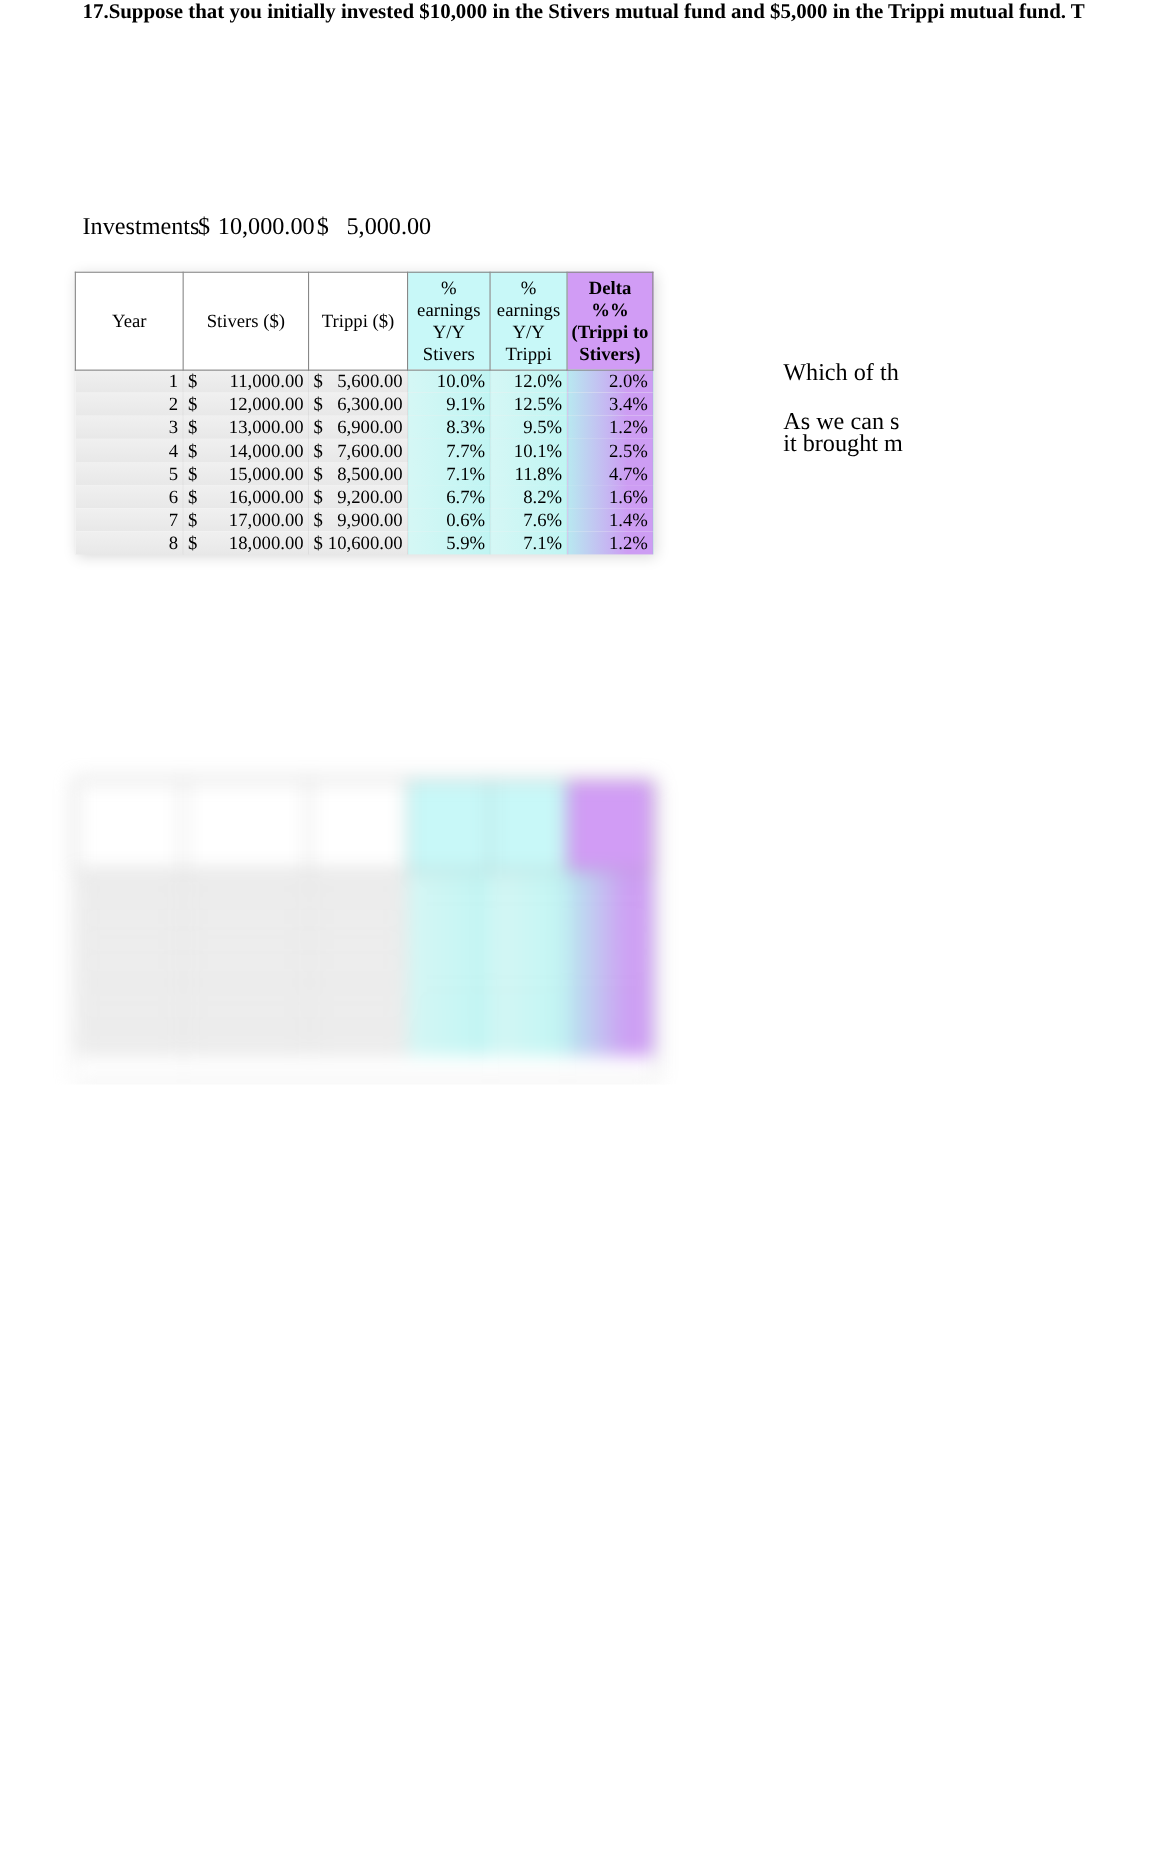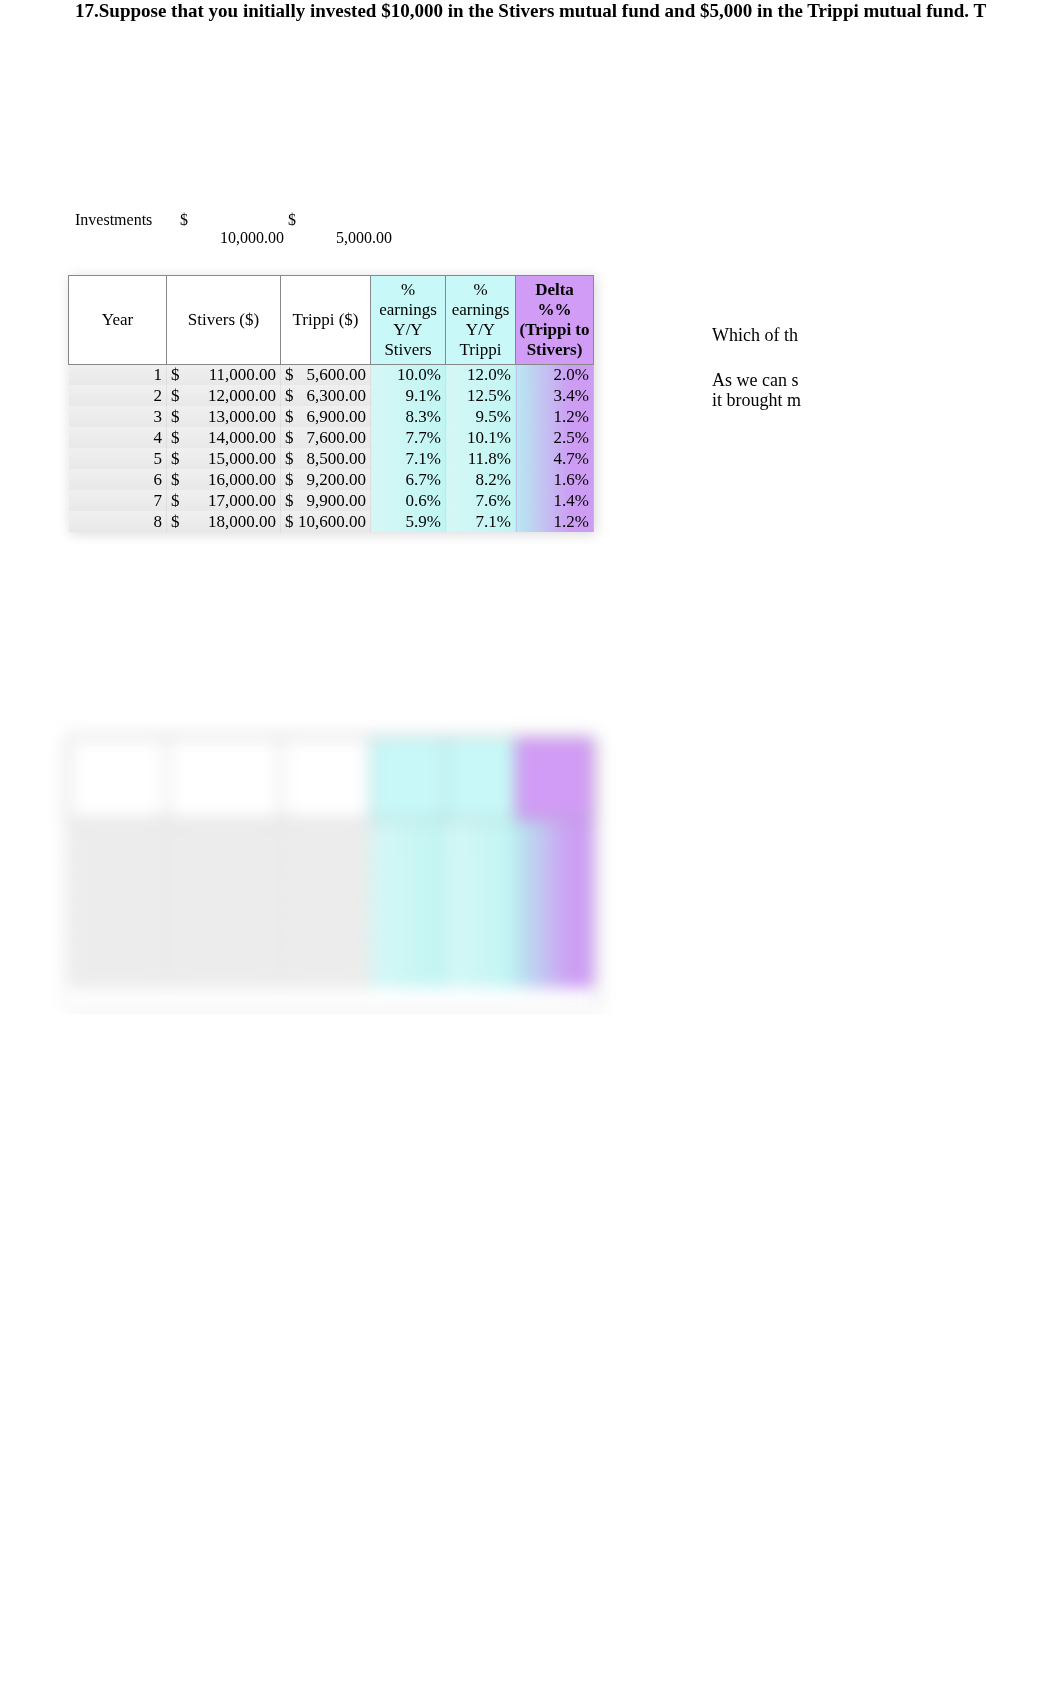--- a/index.html
+++ b/index.html
@@ -19,34 +19,33 @@
       padding: 0 0 0 75px;
       font-size: 19px;
       line-height: 1.2;
       font-weight: bold;
     }
     .investments-row {
       margin-top: 170px;
       margin-left: 75px;
       display: flex;
       align-items: center;
-      font-size: 16px;
+      font-size: 22px;
     }
     .inv-label {
       width: 105px;
     }
     .inv-dollar {
       width: 18px;
       text-align: left;
     }
     .inv-amount {
       width: 90px;
       text-align: right;
       padding-right: 4px;
-      margin-top: 36px;
     }
     .table-container {
       margin-top: 28px;
       margin-left: 68px;
       position: relative;
     }
     .data-table {
       border-collapse: collapse;
       font-size: 17px;
     }
@@ -101,21 +100,21 @@
       background: #fff !important;
       border: none;
     }
     .avg-row .avg-label {
       text-align: center;
     }
     
     .side-text {
       position: absolute;
       left: 712px;
-      font-size: 18px;
+      font-size: 22px;
     }
     .side1 { top: 325px; }
     .side2 { top: 370px; }
     .side3 { top: 390px; }
     
     
     .blurred-table-container {
       margin-top: 200px;
       margin-left: 68px;
       filter: blur(8px);

